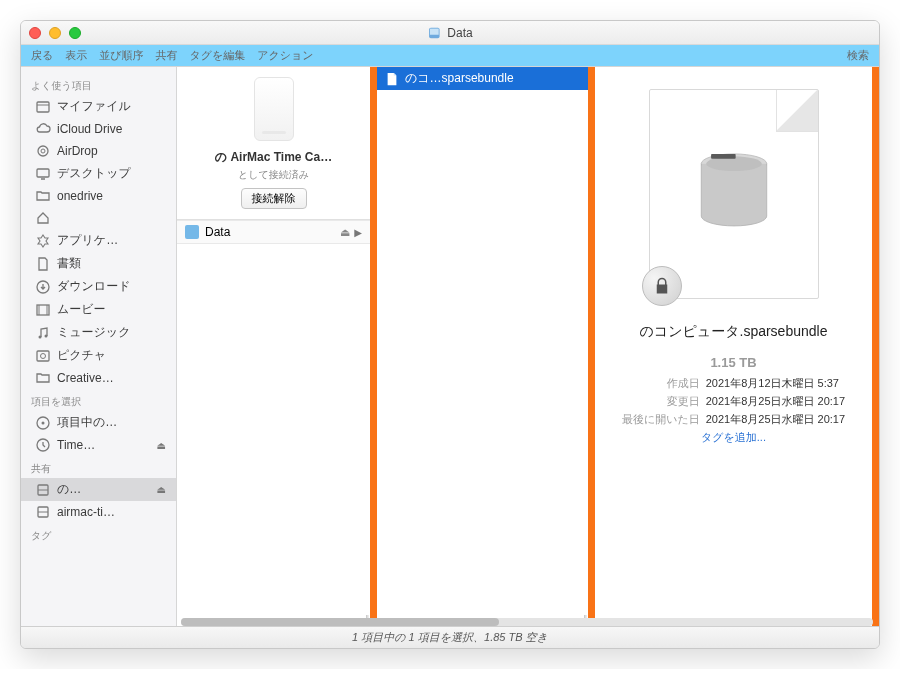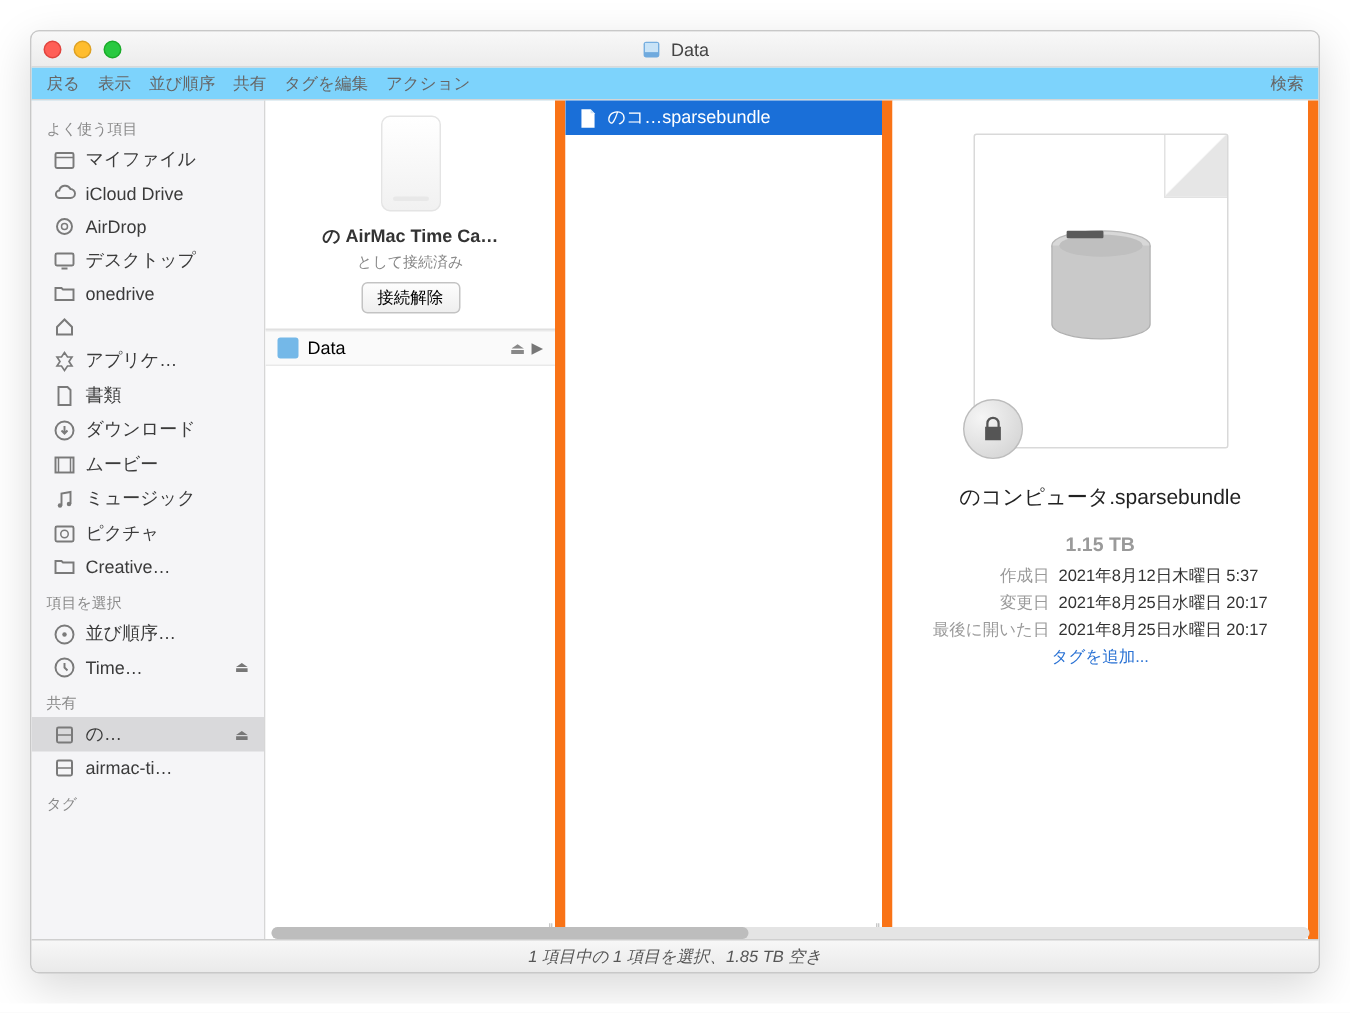--- a/index.html
+++ b/index.html
@@ -176,21 +176,21 @@
             <path d="M2 4h4l1 1h7v7H2z" fill="none" stroke="#7a7a7a" stroke-width="1.3"></path>
           </svg>
           <span class="sb-label">Creative…</span>
         </div>
         <div class="sb-header">項目を選択</div>
         <div class="sb-item">
           <svg viewBox="0 0 16 16">
             <circle cx="8" cy="8" r="6" fill="none" stroke="#7a7a7a" stroke-width="1.3"></circle>
             <circle cx="8" cy="8" r="1.5" fill="#7a7a7a"></circle>
           </svg>
-          <span class="sb-label">並び順序…</span>
+          <span class="sb-label">項目中の…</span>
         </div>
         <div class="sb-item">
           <svg viewBox="0 0 16 16">
             <circle cx="8" cy="8" r="6" fill="none" stroke="#7a7a7a" stroke-width="1.3"></circle>
             <path d="M8 5v3l2 2" stroke="#7a7a7a" fill="none" stroke-width="1.3"></path>
           </svg>
           <span class="sb-label">Time…</span>
           <span class="eject">⏏</span>
         </div>
         <div class="sb-header">共有</div>

